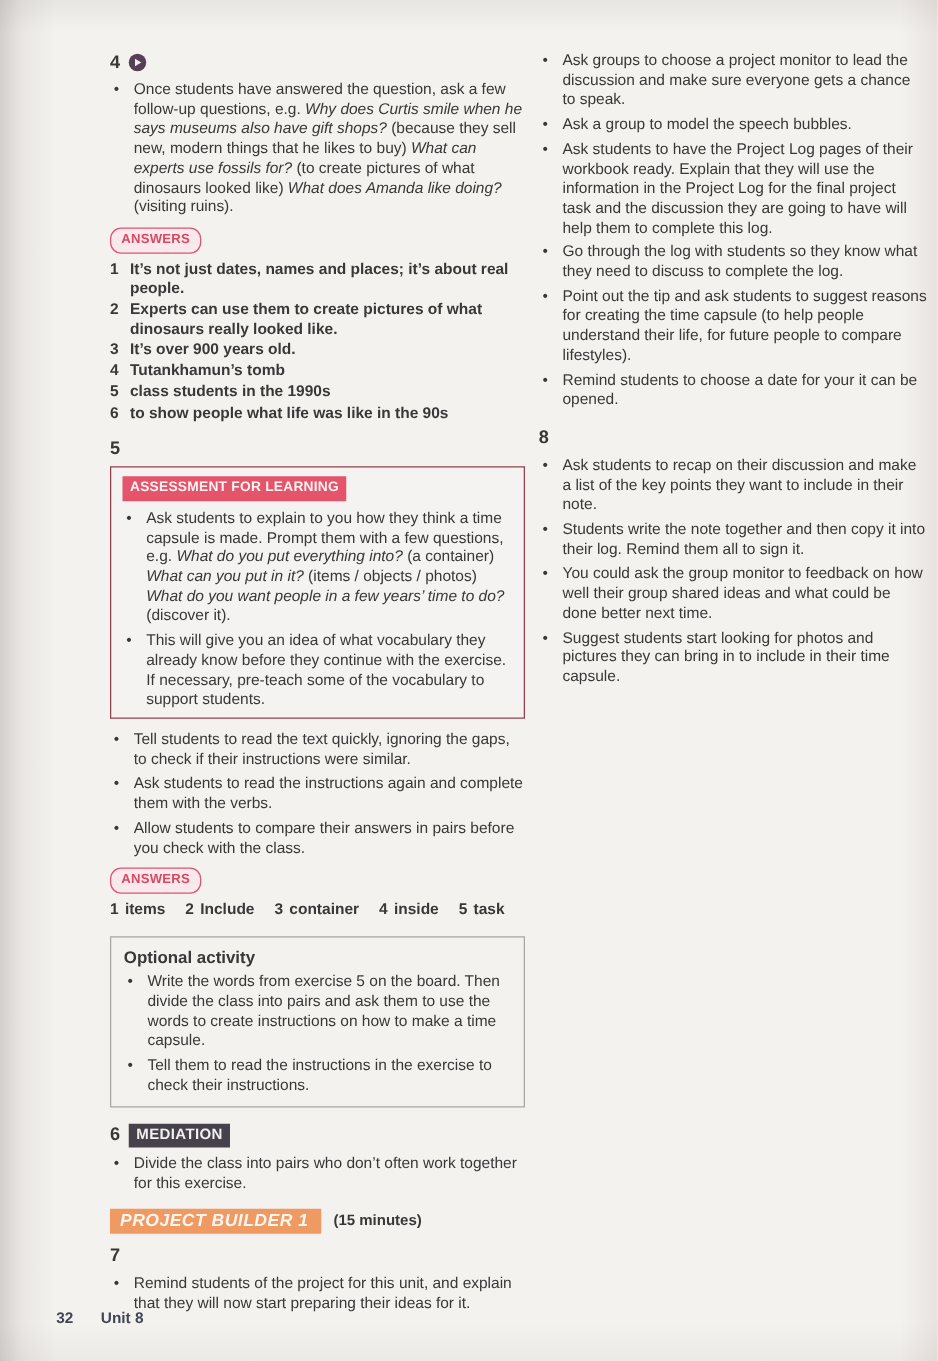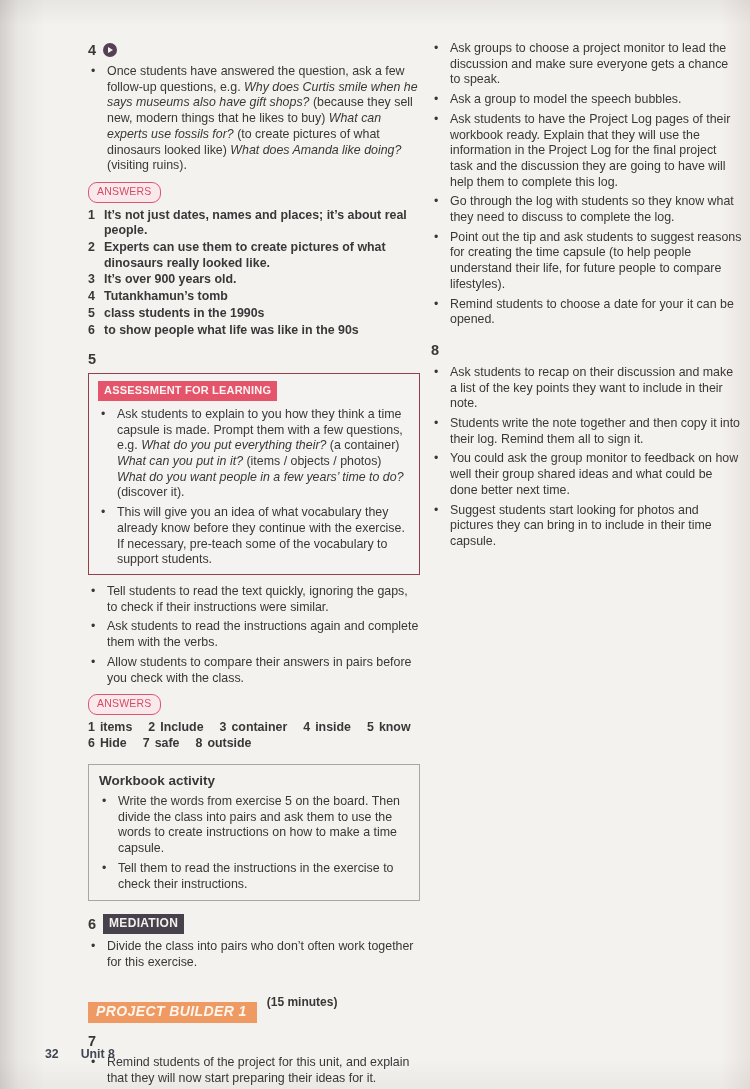--- a/index.html
+++ b/index.html
@@ -32,21 +32,21 @@
 
   
   .blist{margin:0 0 8px 0;}
   .bi{display:flex;margin:0 0 4px 0;}
   .bi .dot{flex:0 0 16px;text-align:left;padding-left:3px;color:#3a3738;}
   .bi .bt{flex:1;}
   i{font-style:italic;}
 
   
   .ansbadge{
-    display:inline-block;font-size:10.5px;font-weight:400;color:#d74a63;
+    display:inline-block;font-size:10.5px;font-weight:700;color:#d74a63;
     background:#f9e9ec;border:1.5px solid #dd5670;border-radius:9px;
     padding:1px 8px 2px 8px;margin:0 12px 5px 0;letter-spacing:0.2px;
   }
   .anslist{margin:0 0 12px 0;font-weight:600;}
   .ansrow{display:flex;margin-bottom:1px;}
   .ansrow .n{flex:0 0 16px;font-weight:700;}
   .ansrow .t{flex:1;}
   .ansinline{margin:0 0 13px 0;font-weight:600;}
   .ansinline .pair{margin-right:16px;white-space:nowrap;}
   .ansinline .pn{font-weight:700;margin-right:5px;}
@@ -67,21 +67,21 @@
   
   .tagdark{
     display:inline-block;background:#46414a;color:#f2f0ee;font-weight:700;font-size:12px;
     padding:1.5px 6px 2.5px 6px;letter-spacing:0.3px;
   }
 
   
   .pbrow{display:flex;align-items:center;gap:10px;margin:1px 0 9px 0;}
   .pblabel{
     display:inline-block;background:#ef9a63;color:#fdf6ef;font-weight:700;font-style:italic;
-    font-size:14px;padding:2px 10px 3px 8px;letter-spacing:0.4px;margin-top:20px;
+    font-size:14px;padding:2px 10px 3px 8px;letter-spacing:0.4px;
   }
   .pbmin{font-weight:700;font-size:12px;color:#3a3738;}
   .pbtask{font-weight:700;margin:0 0 11px 0;}
 
   
   .wbrow{display:flex;align-items:center;gap:4px;margin-top:2px;}
   .wbicon{width:11px;height:11px;flex:0 0 auto;}
   .wbtext{
     color:#ad3e3c;font-weight:700;font-size:10.3px;letter-spacing:-0.1px;
     font-family:"Liberation Sans","DejaVu Sans",sans-serif;transform:scaleX(0.92);transform-origin:left;
@@ -143,21 +143,21 @@
     </div>
 
     <div class="hrow">
       <span class="hnum">5</span>
     </div>
 
     <div class="aflbox">
       <span class="afllabel">ASSESSMENT FOR LEARNING</span>
       <div class="bi">
         <span class="dot">•</span>
-        <span class="bt"><span>Ask students to explain to you how they think a time capsule is made. Prompt them with a few questions, e.g. </span><i>What do you put everything their?</i><span> (a container) </span><i>What can you put in it?</i><span> (items / objects / photos) </span><i>What do you want people in a few years’ time to do?</i><span> (discover it).</span></span>
+        <span class="bt"><span>Ask students to explain to you how they think a time capsule is made. Prompt them with a few questions, e.g. </span><i>What do you put everything into?</i><span> (a container) </span><i>What can you put in it?</i><span> (items / objects / photos) </span><i>What do you want people in a few years’ time to do?</i><span> (discover it).</span></span>
       </div>
       <div class="bi" style="margin-bottom:0;">
         <span class="dot">•</span>
         <span class="bt">This will give you an idea of what vocabulary they already know before they continue with the exercise. If necessary, pre-teach some of the vocabulary to support students.</span>
       </div>
     </div>
 
     <div class="blist">
       <div class="bi">
         <span class="dot">•</span>
@@ -170,30 +170,27 @@
       <div class="bi">
         <span class="dot">•</span>
         <span class="bt">Allow students to compare their answers in pairs before you check with the class.</span>
       </div>
     </div>
 
     <div>
       <span class="ansbadge">ANSWERS</span>
       <div class="ansinline">
         <div>
-          <span class="pair"><span class="pn">1</span><span>items</span></span><span class="pair"><span class="pn">2</span><span>Include</span></span><span class="pair"><span class="pn">3</span><span>container</span></span><span class="pair"><span class="pn">4</span><span>inside</span></span><span class="pair"><span class="pn">5</span><span>know</span></span>
+          <span class="pair"><span class="pn">1</span><span>items</span></span><span class="pair"><span class="pn">2</span><span>Include</span></span><span class="pair"><span class="pn">3</span><span>container</span></span><span class="pair"><span class="pn">4</span><span>inside</span></span><span class="pair"><span class="pn">5</span><span>task</span></span>
         </div>
-        <div>
-          <span class="pair"><span class="pn">6</span><span>Hide</span></span><span class="pair"><span class="pn">7</span><span>safe</span></span><span class="pair"><span class="pn">8</span><span>outside</span></span>
-        </div>
       </div>
     </div>
 
     <div class="optbox">
-      <div class="opttitle">Workbook activity</div>
+      <div class="opttitle">Optional activity</div>
       <div class="bi">
         <span class="dot">•</span>
         <span class="bt">Write the words from exercise 5 on the board. Then divide the class into pairs and ask them to use the words to create instructions on how to make a time capsule.</span>
       </div>
       <div class="bi" style="margin-bottom:0;">
         <span class="dot">•</span>
         <span class="bt">Tell them to read the instructions in the exercise to check their instructions.</span>
       </div>
     </div>
 

